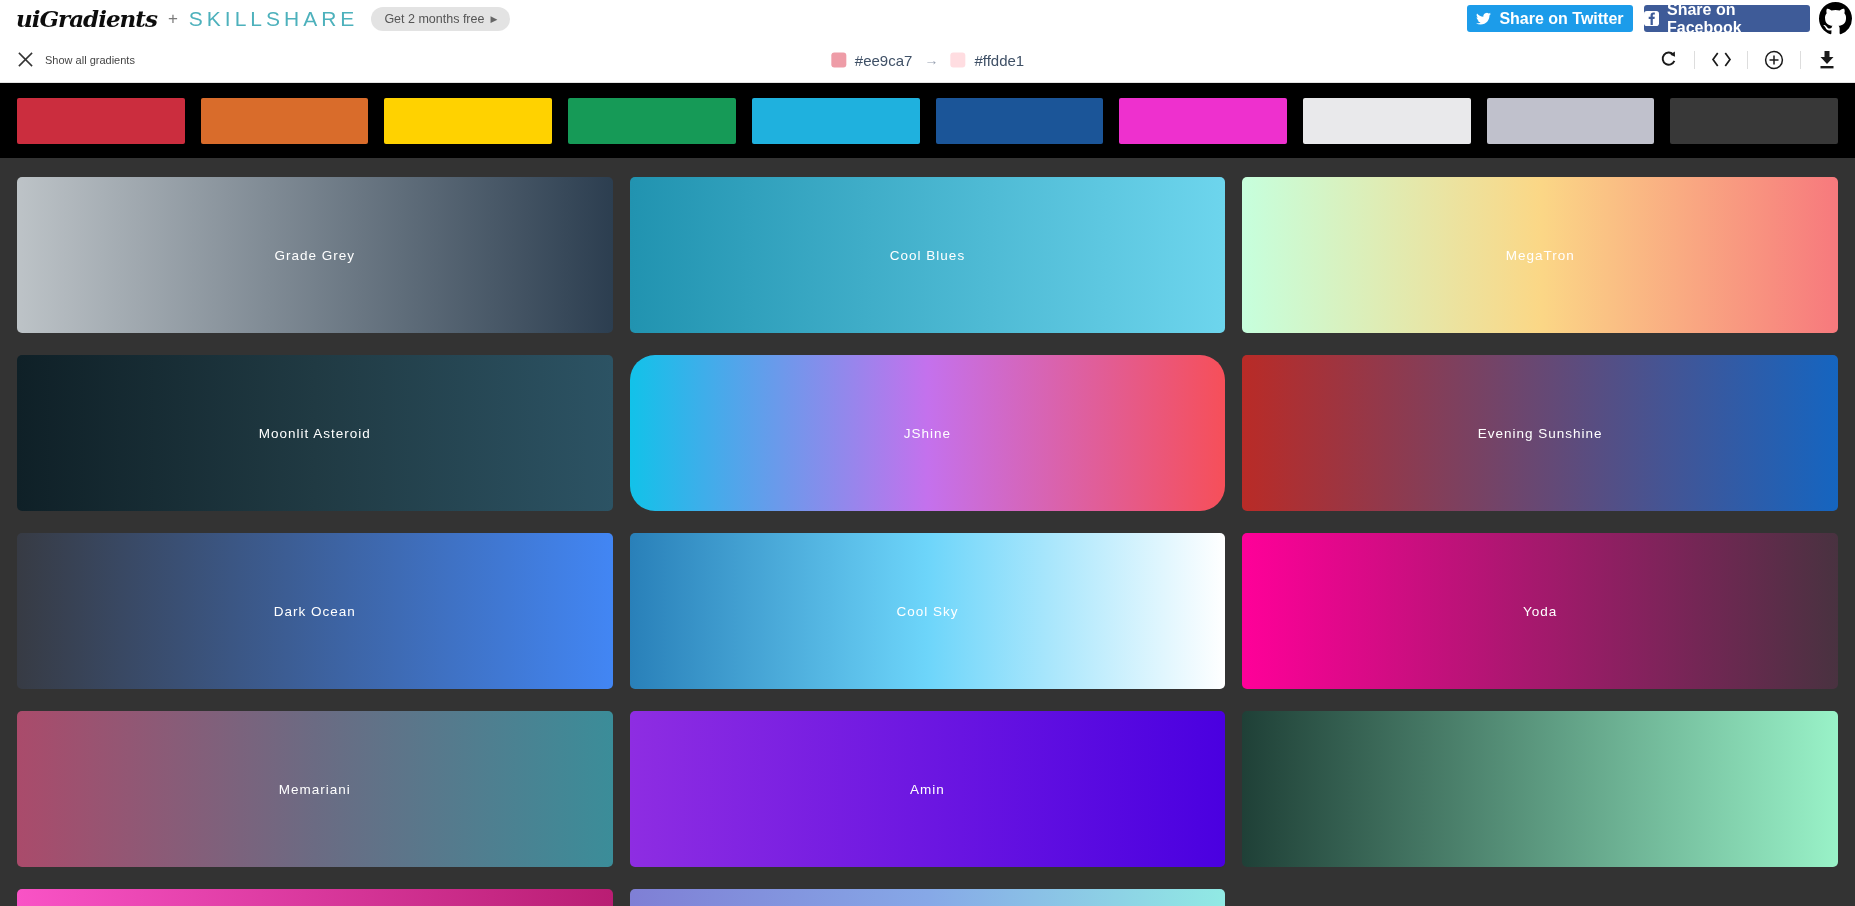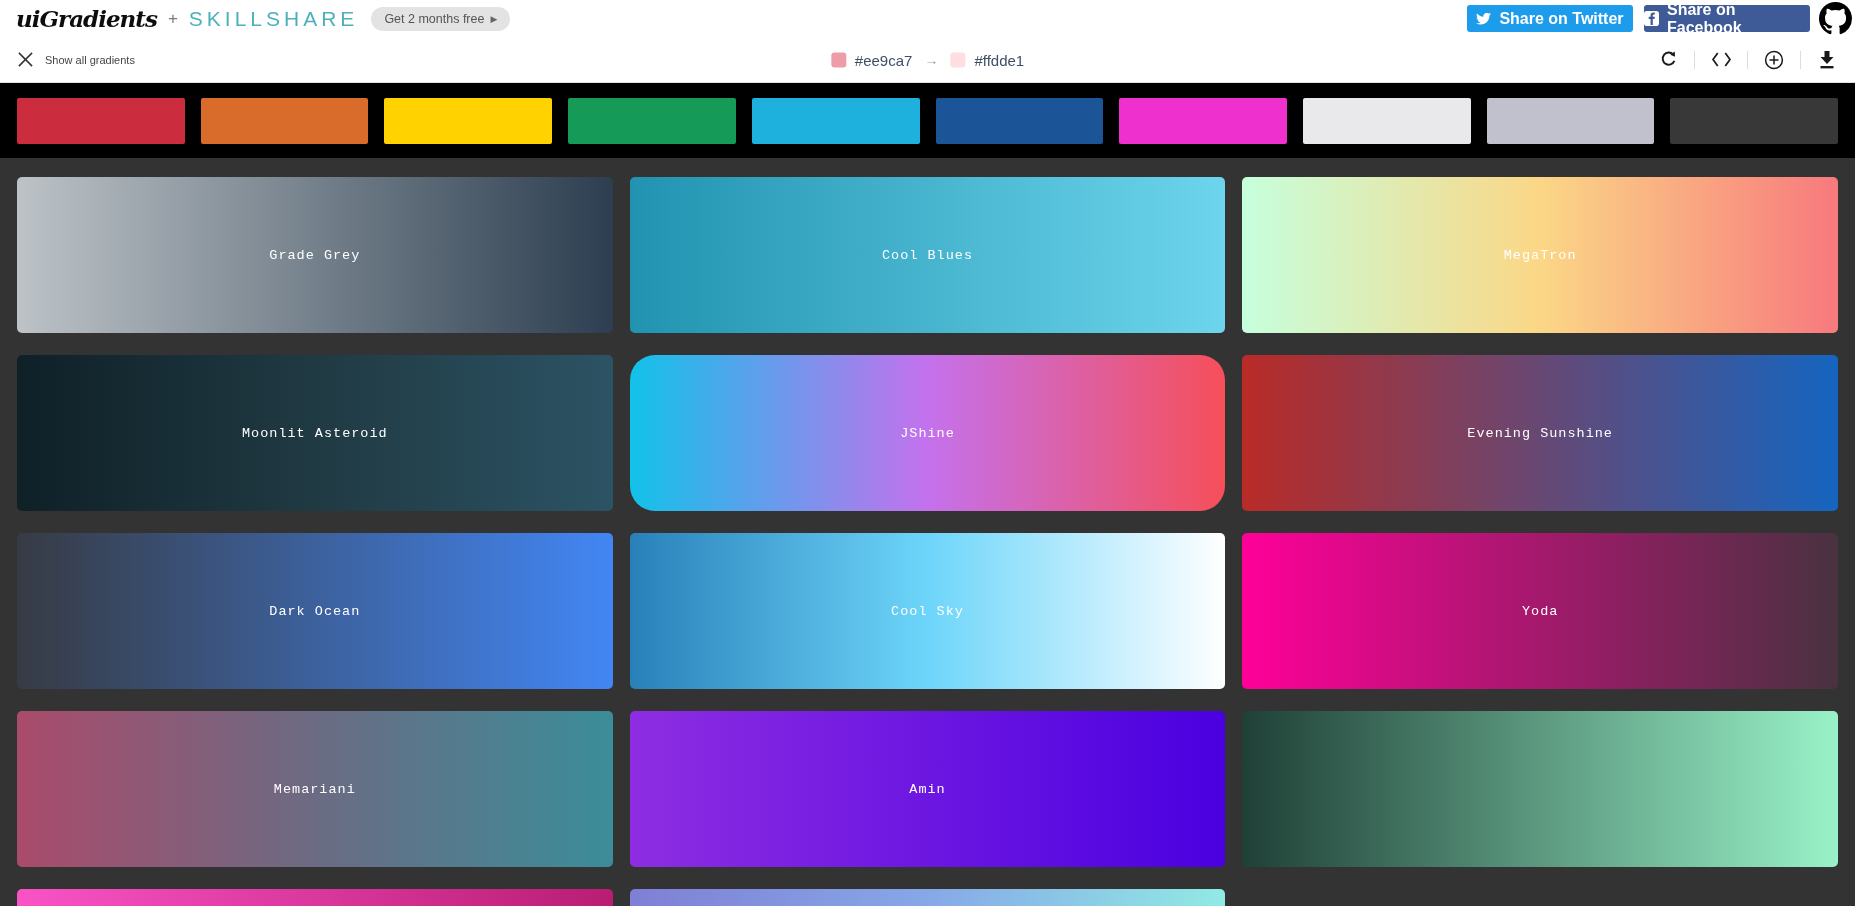--- a/index.html
+++ b/index.html
@@ -27,21 +27,21 @@
   .tool-btn { display:flex; align-items:center; justify-content:center; width:22px; height:22px; cursor:pointer; }
   .tool-sep { width:1px; height:18px; background:#ddd; margin:0 15px; }
 
   
   .palette { background:#000; height:75px; display:flex; align-items:center; gap:16px; padding:0 17px; }
   .swatch { flex:1; height:46px; border-radius:2px; cursor:pointer; }
 
   
   .grid { display:grid; grid-template-columns:repeat(3,1fr); gap:22px 17px; padding:19px 17px; }
   .card { height:156px; border-radius:5px; display:flex; align-items:center; justify-content:center; cursor:pointer; }
-  .card-label { color:#fff; font-family:Liberation Mono, monospace; font-size:13.5px; letter-spacing:1px; }
+  .card-label { color:#fff; font-family:Liberation Sans, sans-serif; font-size:13.5px; letter-spacing:1px; }
 
   svg { display:block; }
 </style>
 </head>
 <body>
 
 <div class="header">
   <span class="logo">uiGradients</span>
   <span class="plus-sign">+</span>
   <span class="partner" style="color: rgb(77, 177, 188);">SKILLSHARE</span>

